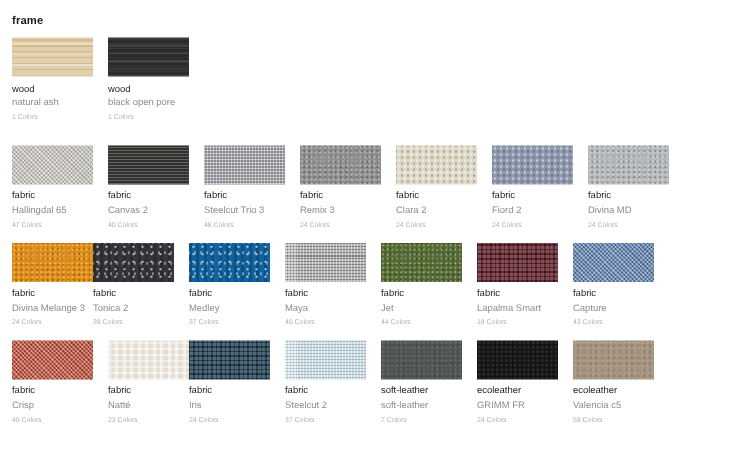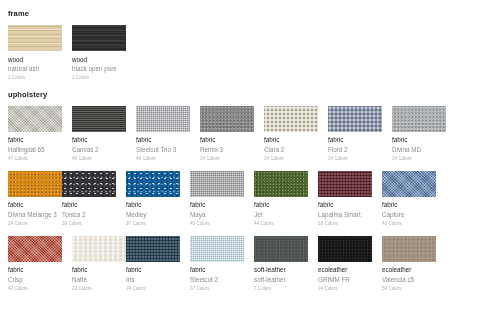--- a/index.html
+++ b/index.html
@@ -203,21 +203,20 @@
         <div class="swatch-card">
           <span class="swatch-chip tex-wood-dark" style="background-color: rgb(43, 43, 43);"></span>
           <div class="swatch-type">wood</div>
           <div class="swatch-name">black open pore</div>
           <div class="swatch-count">1 Colors</div>
         </div>
       </div>
   </div>
 
   <div class="section" id="upholstery-section">
-    <div class="section-title">upholstery</div>
     <div class="swatch-grid" id="upholstery-grid">
         <div class="swatch-card">
           <span class="swatch-chip tex-weave" style="background-color: rgb(201, 198, 189);"></span>
           <div class="swatch-type">fabric</div>
           <div class="swatch-name">Hallingdal 65</div>
           <div class="swatch-count">47 Colors</div>
         </div>
         <div class="swatch-card">
           <span class="swatch-chip tex-horiz" style="background-color: rgb(58, 56, 53);"></span>
           <div class="swatch-type">fabric</div>

